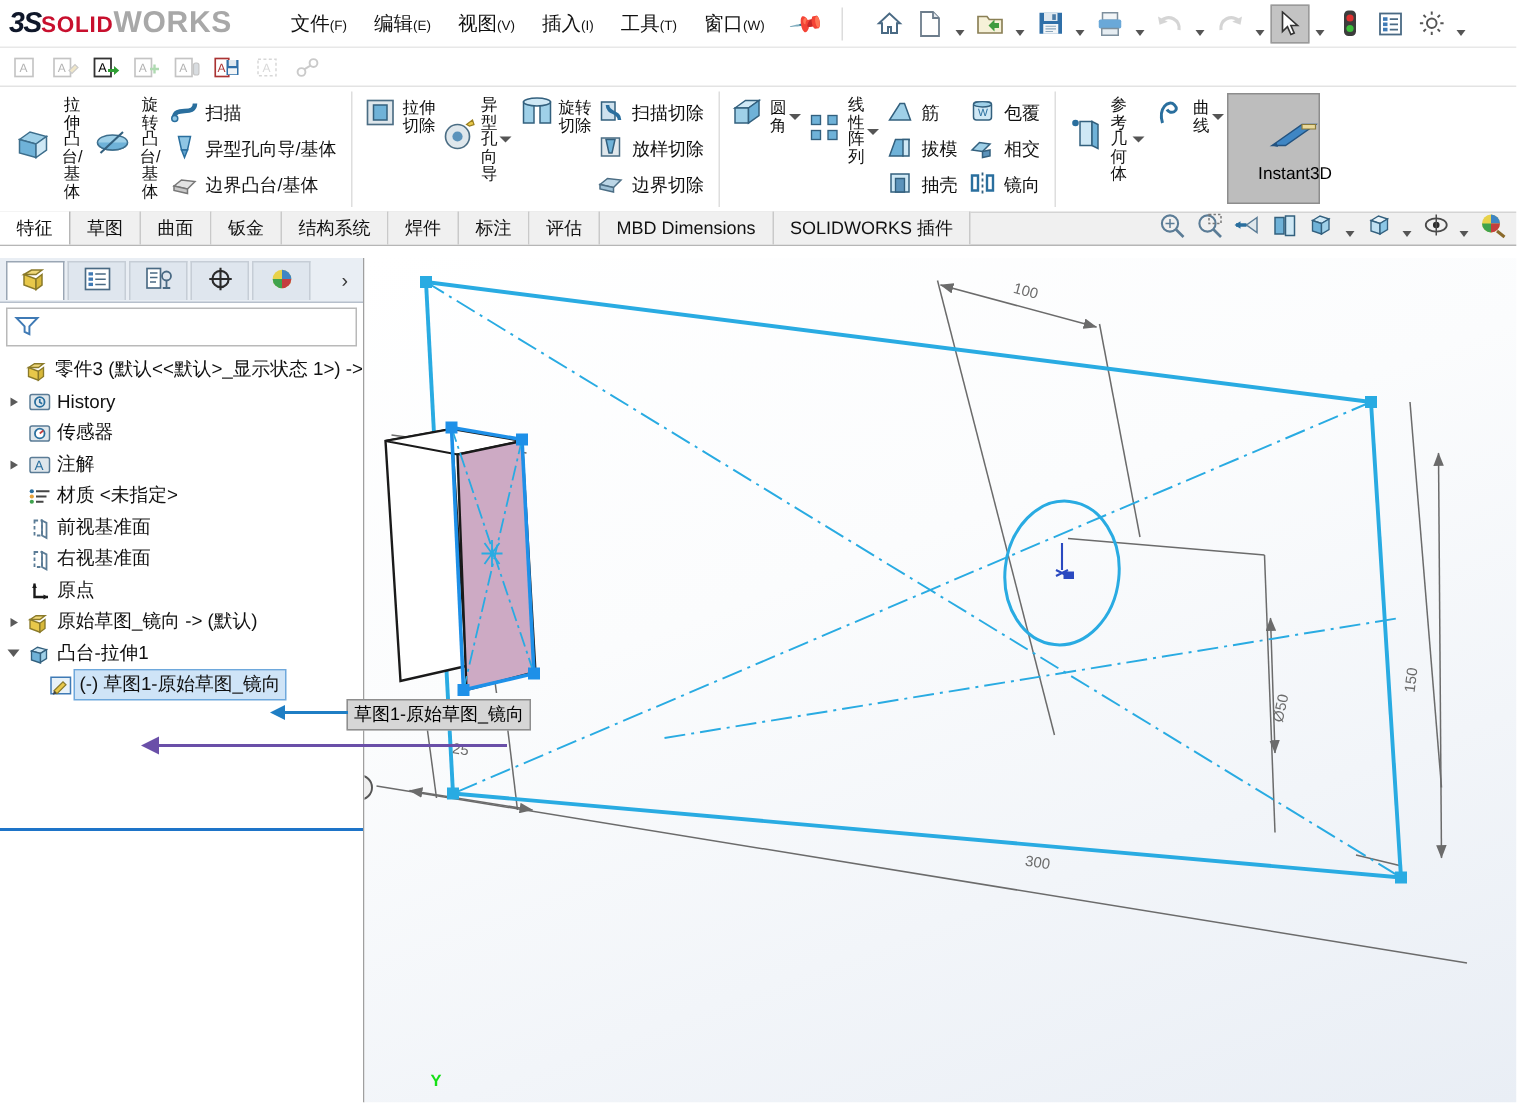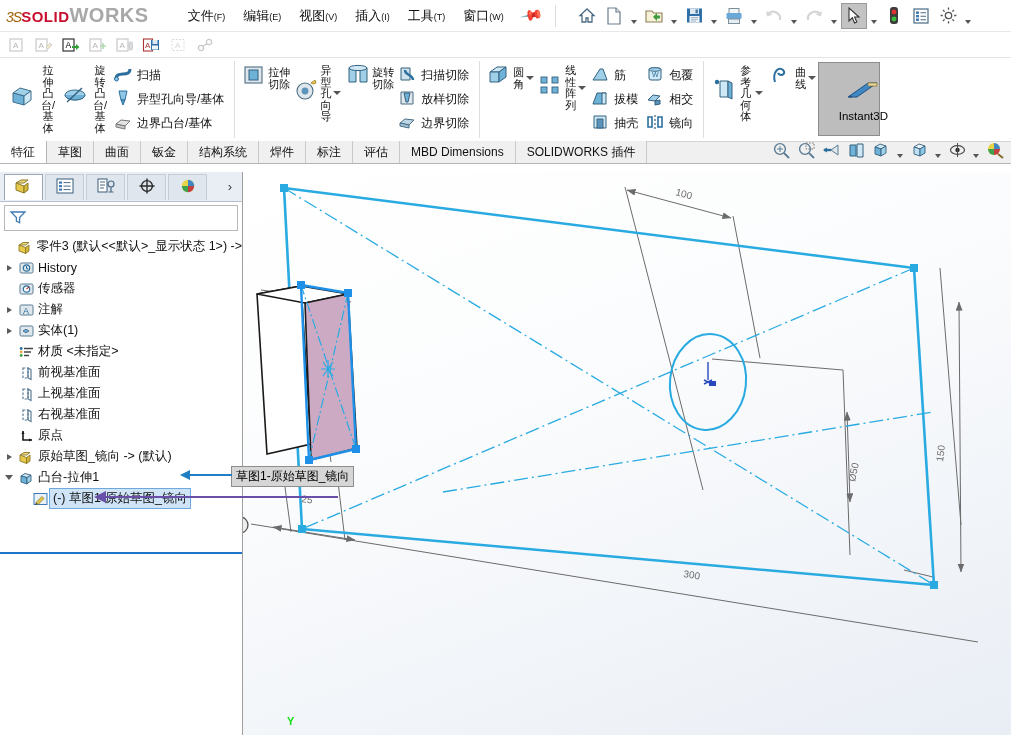--- a/index.html
+++ b/index.html
@@ -11,21 +11,21 @@
     -webkit-font-smoothing:antialiased;
   }
   #app { position:relative; width:1011px; height:735px; }
 
   
   .menubar {
     height:32px; display:flex; align-items:center;
     background:#fff; border-bottom:1px solid #e8e8e8; position:relative;
   }
   .brand { display:flex; align-items:baseline; padding:0 8px 0 6px; }
-  .brand .ds { color:#a16207; font-weight:normal; font-size:14px;
+  .brand .ds { color:#0f172a; font-weight:bold; font-size:19px;
     font-style:italic; letter-spacing:-1px; }
   .brand .solid { color:#c8102e; font-weight:bold; font-size:15px; letter-spacing:.5px;}
   .brand .works { color:#a8a8a8; font-weight:bold; font-size:20px; letter-spacing:.5px;}
   .menuitems { display:flex; align-items:center; margin-left:22px; }
   .menuitem { padding:4px 9px; font-size:13px; color:#111; cursor:default; white-space:nowrap; }
   .menuitem sub { font-size:9px; vertical-align:baseline; }
   .pin { color:#9a9a9a; font-size:15px; padding:0 10px; transform:rotate(35deg); }
   .sep-v { width:1px; height:22px; background:#dcdcdc; margin:0 4px; }
   .tbicons { display:flex; align-items:center; margin-left:14px; gap:1px; }
   .tbi { width:26px; height:26px; display:flex; align-items:center; justify-content:center; cursor:default; }
@@ -685,30 +685,20 @@
           <span class="arrow"></span>
           <span class="ticon">
               <svg width="17" height="16" viewBox="0 0 17 16">
                 <rect x="2" y="3" width="13" height="10" rx="1.2" fill="#dfe7ec" stroke="#5b7c96" stroke-width="1"></rect>
                 <text x="5" y="11.5" font-size="9" fill="#2a6f9e" font-family="Liberation Sans">A</text>
               </svg>
             </span>
           <span class="tlbl">注解</span>
         </div>
 
-        <div class="trow">
-          <span class="arrow"></span>
-          <span class="ticon">
-              <svg width="17" height="16" viewBox="0 0 17 16">
-                <rect x="2" y="3" width="13" height="10" rx="1.2" fill="#dfe7ec" stroke="#5b7c96" stroke-width="1"></rect>
-                <path d="M5 8 l3-1.8 3 1.8 -3 1.8 Z" fill="#6fb2d8" stroke="#33607e" stroke-width=".8"></path>
-              </svg>
-            </span>
-          <span class="tlbl">实体(1)</span>
-        </div>
 
         <div class="trow">
           <span class="arrow none"></span>
           <span class="ticon">
               <svg width="17" height="16" viewBox="0 0 17 16">
                 <circle cx="3.2" cy="4.5" r="1.4" fill="#2a6f9e"></circle>
                 <circle cx="3.2" cy="8" r="1.4" fill="#e8a33a"></circle>
                 <circle cx="3.2" cy="11.5" r="1.4" fill="#3fa34d"></circle>
                 <path d="M6 4.5 h9 M6 8 h7 M6 11.5 h5" stroke="#444" stroke-width="1.3"></path>
               </svg>
@@ -720,30 +710,20 @@
           <span class="arrow none"></span>
           <span class="ticon">
               <svg width="17" height="16" viewBox="0 0 17 16">
                 <path d="M5 3 h5 v10 h-5 Z" fill="none" stroke="#5b7c96" stroke-width="1.2" stroke-dasharray="2.4 1.6"></path>
                 <path d="M10 3 l3 1.6 v10 l-3 -1.6 Z" fill="none" stroke="#5b7c96" stroke-width="1.2"></path>
               </svg>
             </span>
           <span class="tlbl">前视基准面</span>
         </div>
 
-        <div class="trow">
-          <span class="arrow none"></span>
-          <span class="ticon">
-              <svg width="17" height="16" viewBox="0 0 17 16">
-                <path d="M5 3 h5 v10 h-5 Z" fill="none" stroke="#5b7c96" stroke-width="1.2" stroke-dasharray="2.4 1.6"></path>
-                <path d="M10 3 l3 1.6 v10 l-3 -1.6 Z" fill="none" stroke="#5b7c96" stroke-width="1.2"></path>
-              </svg>
-            </span>
-          <span class="tlbl">上视基准面</span>
-        </div>
 
         <div class="trow">
           <span class="arrow none"></span>
           <span class="ticon">
               <svg width="17" height="16" viewBox="0 0 17 16">
                 <path d="M5 3 h5 v10 h-5 Z" fill="none" stroke="#5b7c96" stroke-width="1.2" stroke-dasharray="2.4 1.6"></path>
                 <path d="M10 3 l3 1.6 v10 l-3 -1.6 Z" fill="none" stroke="#5b7c96" stroke-width="1.2"></path>
               </svg>
             </span>
           <span class="tlbl">右视基准面</span>

